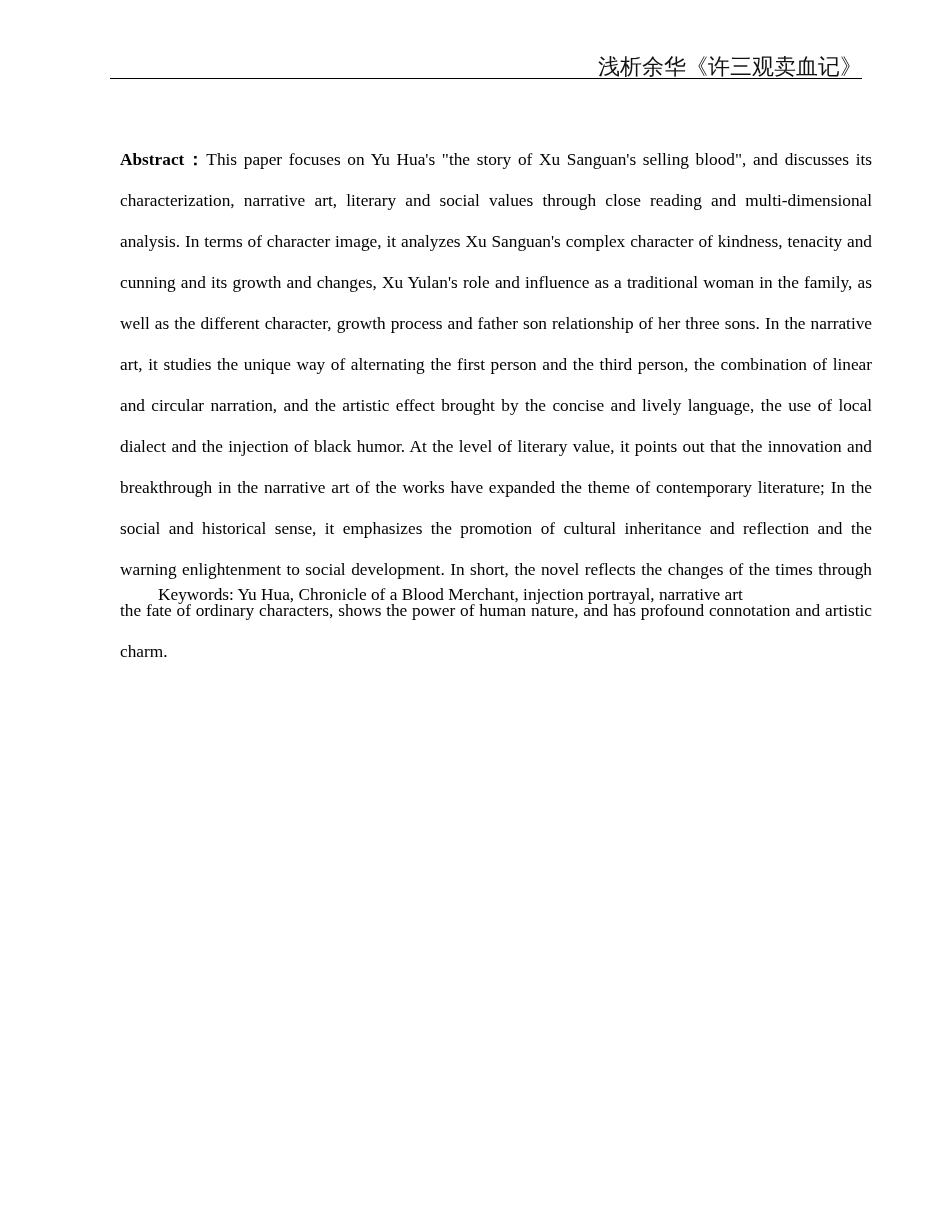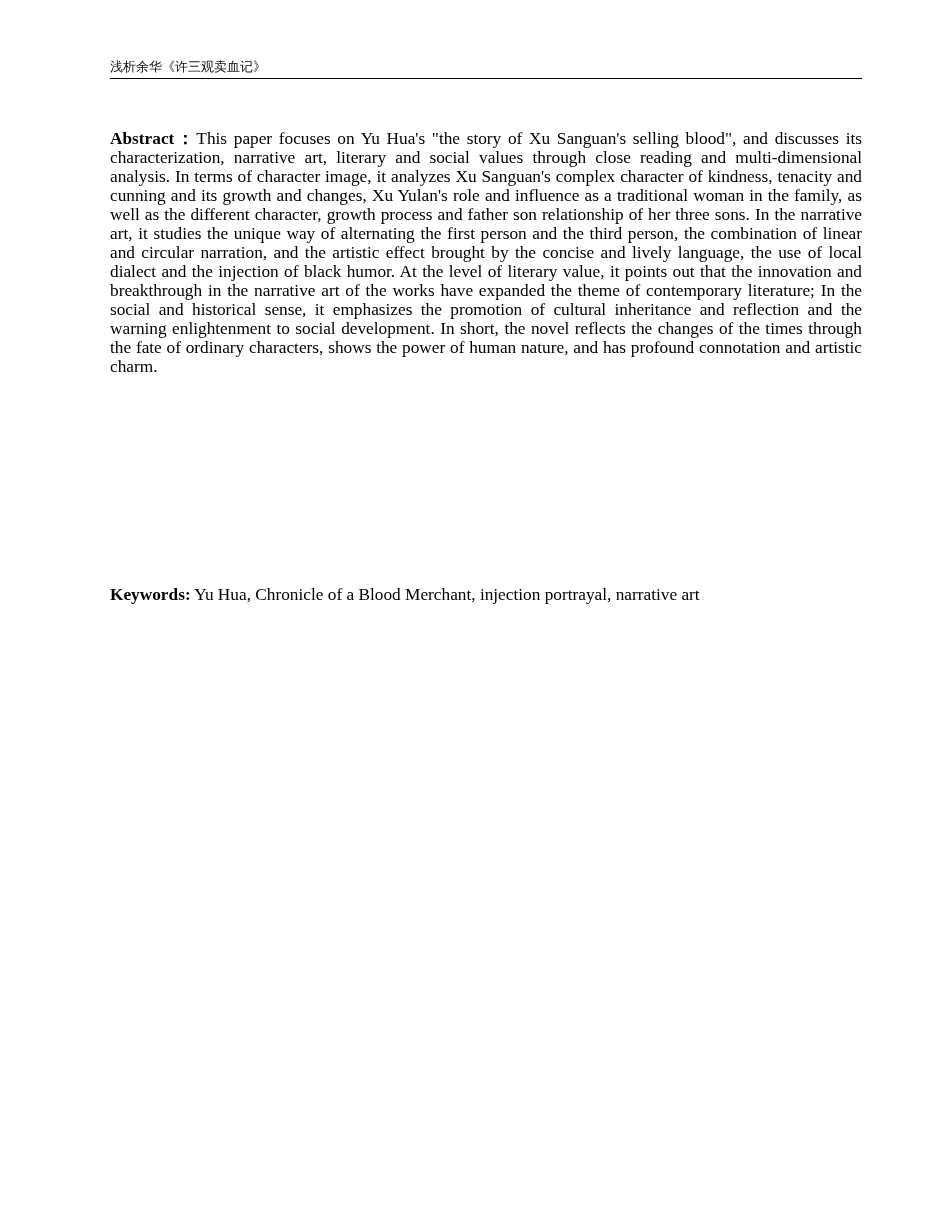--- a/index.html
+++ b/index.html
@@ -14,50 +14,51 @@
       overflow: hidden;
       font-family: "Liberation Serif", "DejaVu Serif", serif;
       color: #000000;
     }
     .page-header {
       position: absolute;
       left: 110px;
       top: 56px;
       width: 752px;
       height: 22px;
-      text-align: left;
-      font-size: 13px;
+      text-align: right;
+      font-size: 22px;
       line-height: 22px;
       color: #111111;
       border-bottom: 1.5px solid #000000;
     }
     .abstract {
       position: absolute;
       left: 110px;
       top: 129px;
       width: 752px;
       font-size: 17.3px;
-      line-height: 19px;
+      line-height: 41px;
       text-align: justify;
-      margin: 0;
+      margin: 10px;
     }
     .abstract .label {
       font-weight: bold;
     }
     .keywords {
       position: absolute;
       left: 110px;
       top: 579px;
       width: 752px;
       font-size: 17.3px;
       line-height: 32px;
       margin: 0;
     }
     .keywords .label {
-      font-weight: bold;
+      font-weight: normal;
+      margin-left: 48px;
     }
   </style>
 </head>
 <body>
 
 <div class="page-header">
   <span>浅析余华《许三观卖血记》</span>
 </div>
 
 <p class="abstract"><span class="label">Abstract：</span><span>This paper focuses on Yu Hua's "the story of Xu Sanguan's selling blood", and discusses its characterization, narrative art, literary and social values through close reading and multi-dimensional analysis. In terms of character image, it analyzes Xu Sanguan's complex character of kindness, tenacity and cunning and its growth and changes, Xu Yulan's role and influence as a traditional woman in the family, as well as the different character, growth process and father son relationship of her three sons. In the narrative art, it studies the unique way of alternating the first person and the third person, the combination of linear and circular narration, and the artistic effect brought by the concise and lively language, the use of local dialect and the injection of black humor. At the level of literary value, it points out that the innovation and breakthrough in the narrative art of the works have expanded the theme of contemporary literature; In the social and historical sense, it emphasizes the promotion of cultural inheritance and reflection and the warning enlightenment to social development. In short, the novel reflects the changes of the times through the fate of ordinary characters, shows the power of human nature, and has profound connotation and artistic charm.</span></p>

